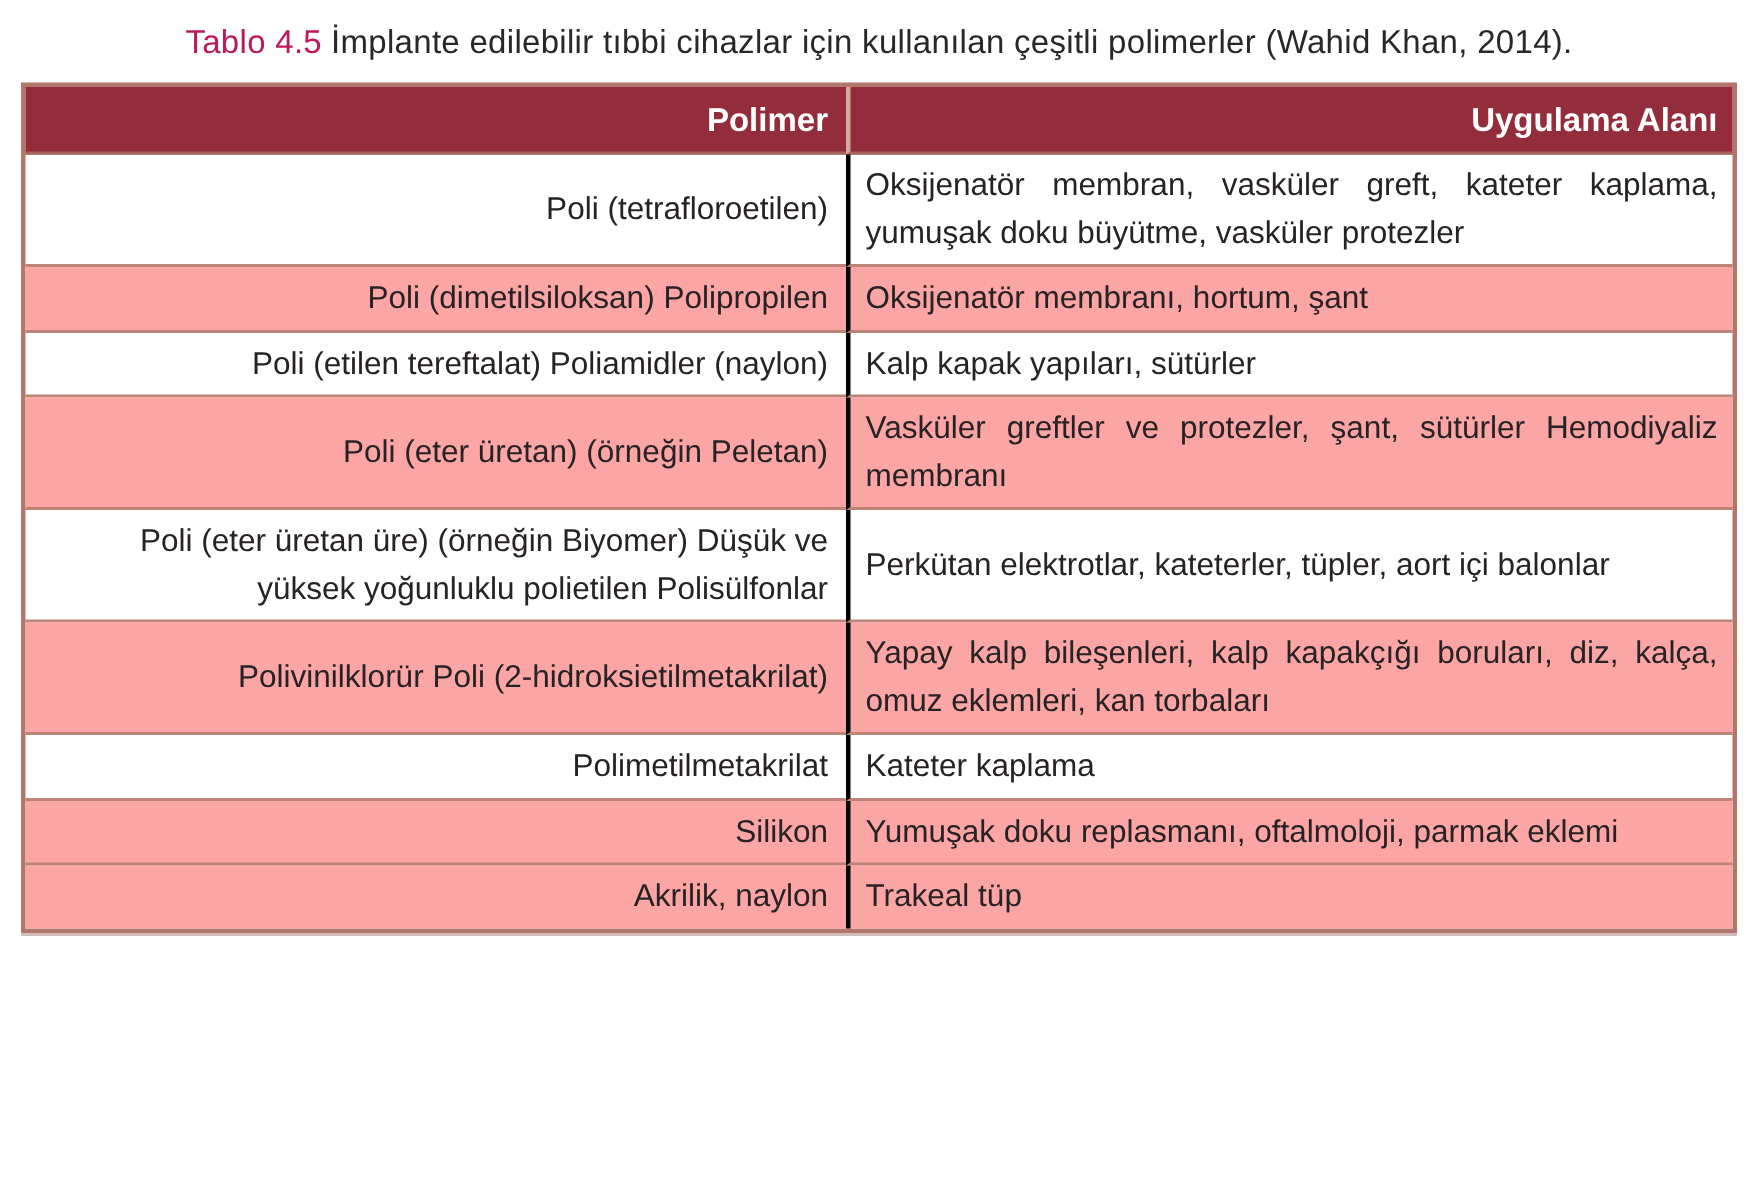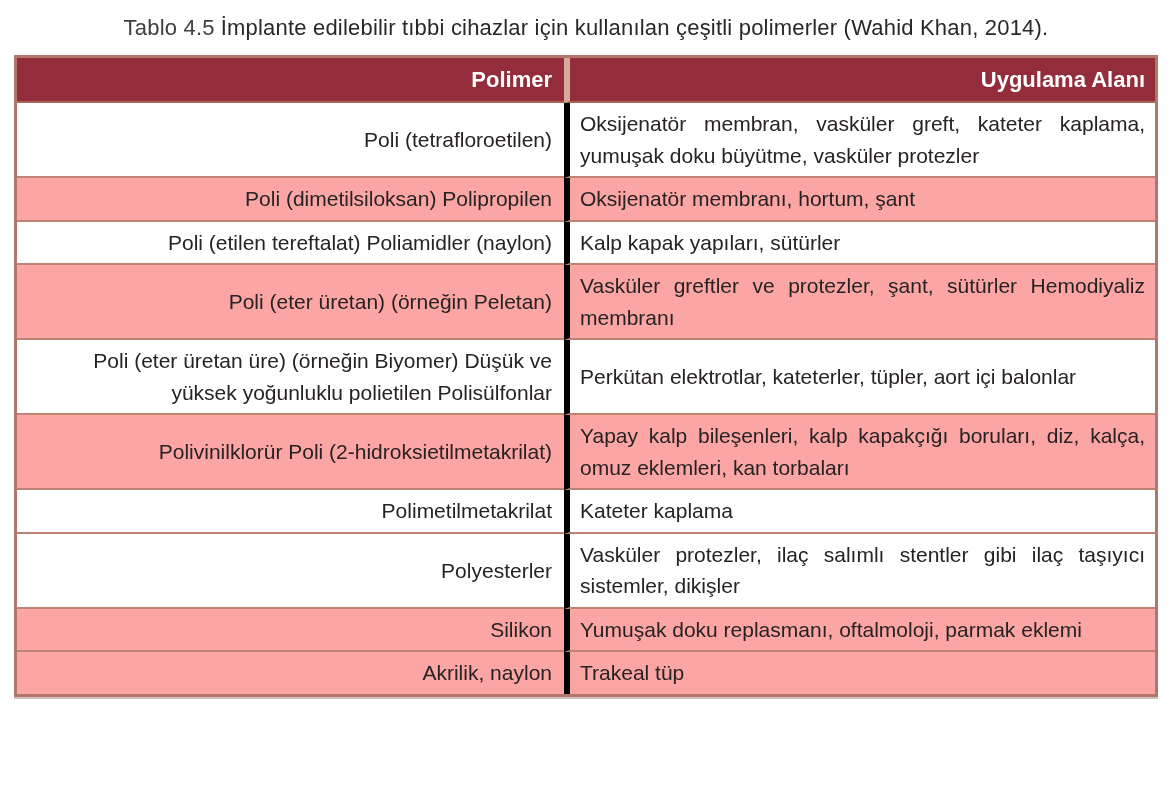--- a/index.html
+++ b/index.html
@@ -17,21 +17,21 @@
   }
   .caption {
     padding-top: 15px;
     text-align: center;
     font-size: 22px;
     line-height: 1.2;
     color: #2b2728;
     letter-spacing: 0.2px;
   }
   .caption .cap-label {
-    color: #404040;
+    color: #be185d;
     margin-right: 6px;
     text-align: center;
   }
   .tbl {
     display: table;
     table-layout: fixed;
     border-collapse: separate;
     border-spacing: 0;
     width: 1138px;
     margin: 14px 14px 0 14px;
@@ -49,21 +49,21 @@
     border-bottom: 2px solid #bd8475;
   }
   .row:last-child .cell { border-bottom: none; }
   .cell.polymer {
     width: 525px;
     text-align: right;
     padding-right: 12px;
   }
   .cell.app {
     text-align: justify;
-    border-left: 6px solid #000000;
+    border-left: 3px solid #000000;
     padding-left: 10px;
   }
   .row.alt .cell { background: #fca5a5; margin-top: 11px; }
   .row.hdr .cell {
     background: #932c3b;
     color: #ffffff;
     font-weight: bold;
     font-size: 22px;
     height: 32px;
     border-bottom: 2px solid #a46458;
@@ -116,24 +116,20 @@
       <div class="cell polymer">Polivinilklorür Poli (2-hidroksietilmetakrilat)</div>
       <div class="cell app">Yapay kalp bileşenleri, kalp kapakçığı boruları, diz, kalça, omuz eklemleri, kan torbaları</div>
     </div>
 
     <div class="row" style="height:37px">
       <div class="cell polymer">Polimetilmetakrilat</div>
       <div class="cell app">Kateter kaplama</div>
     </div>
 
 
-    <div class="row" style="height:67px">
-      <div class="cell polymer">Polyesterler</div>
-      <div class="cell app">Vasküler protezler, ilaç salımlı stentler gibi ilaç taşıyıcı sistemler, dikişler</div>
-    </div>
 
     <div class="row alt" style="height:35px">
       <div class="cell polymer">Silikon</div>
       <div class="cell app">Yumuşak doku replasmanı, oftalmoloji, parmak eklemi</div>
     </div>
 
 
     <div class="row alt" style="height:38px">
       <div class="cell polymer">Akrilik, naylon</div>
       <div class="cell app">Trakeal tüp</div>

